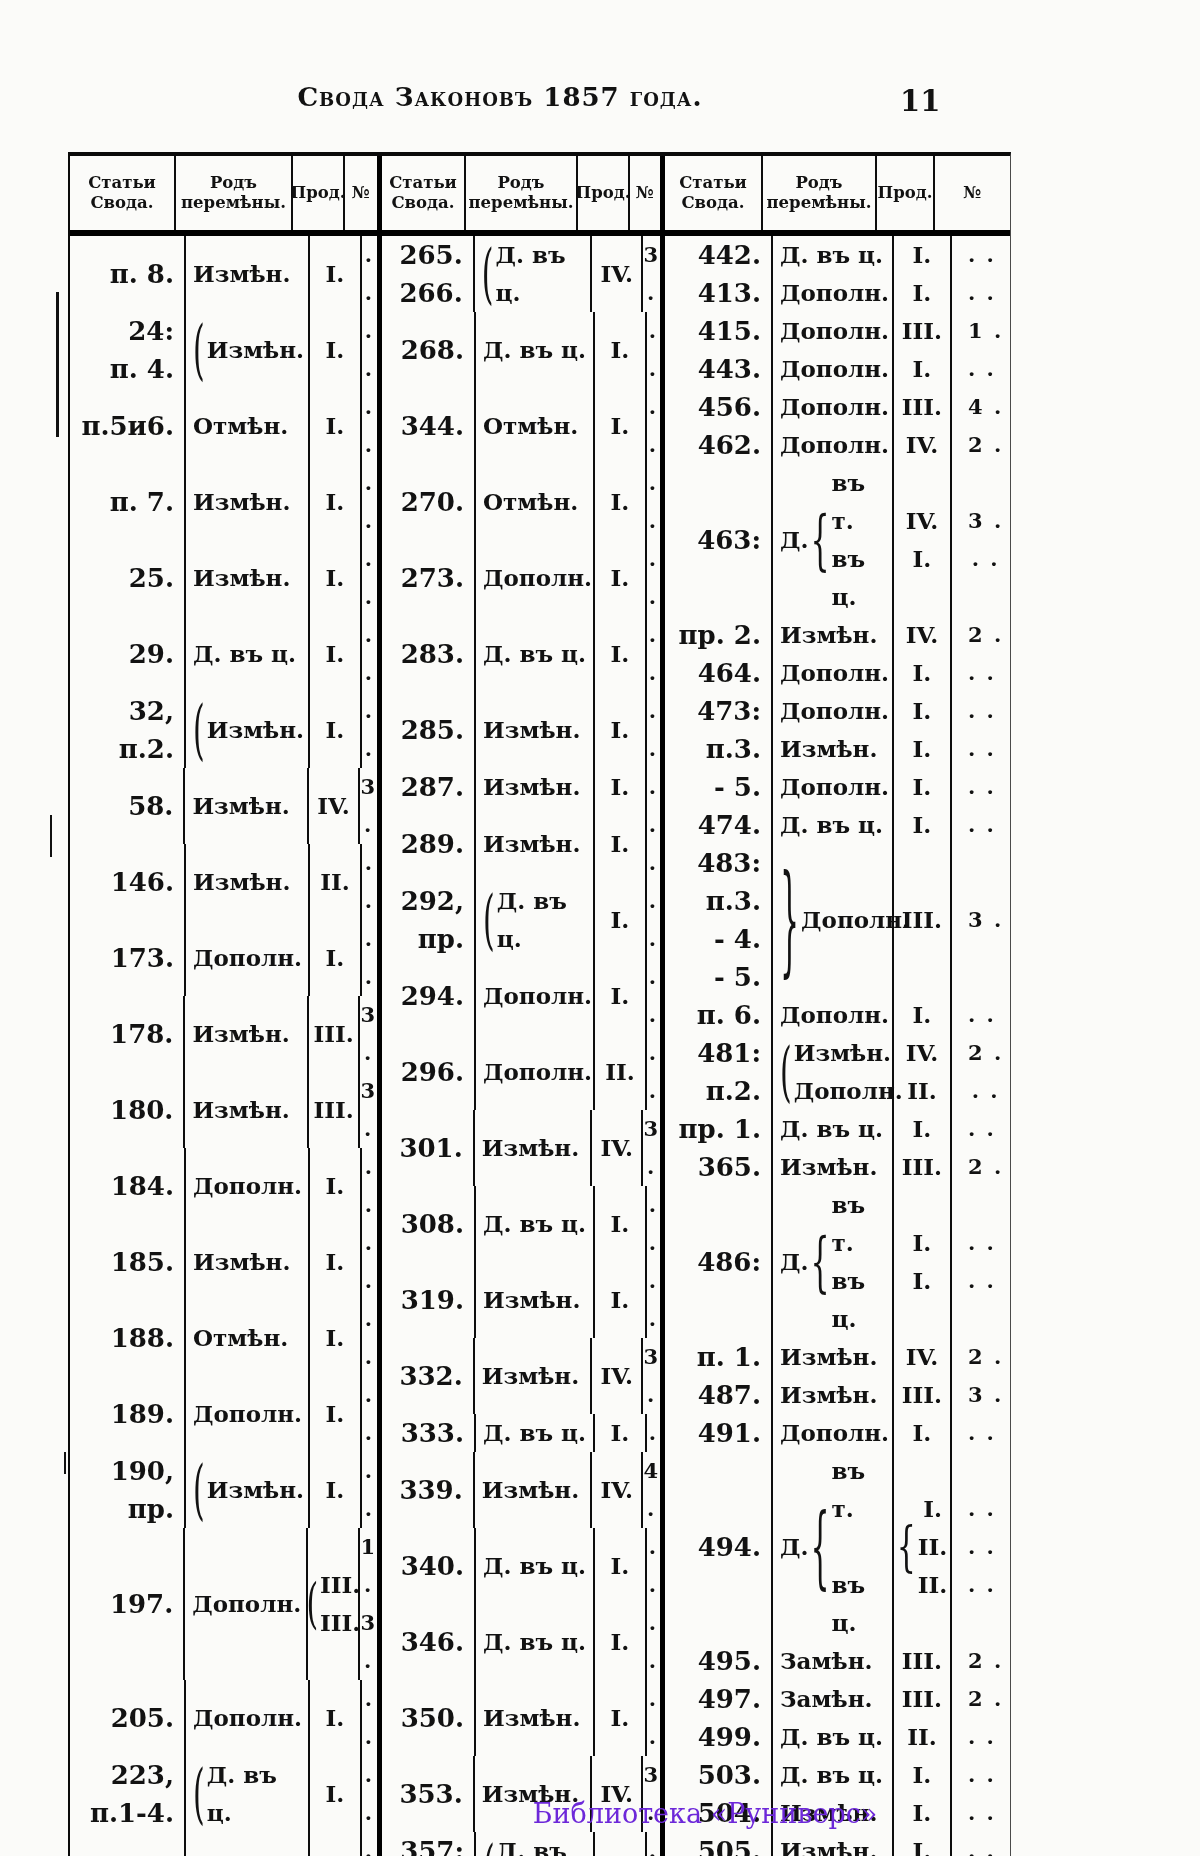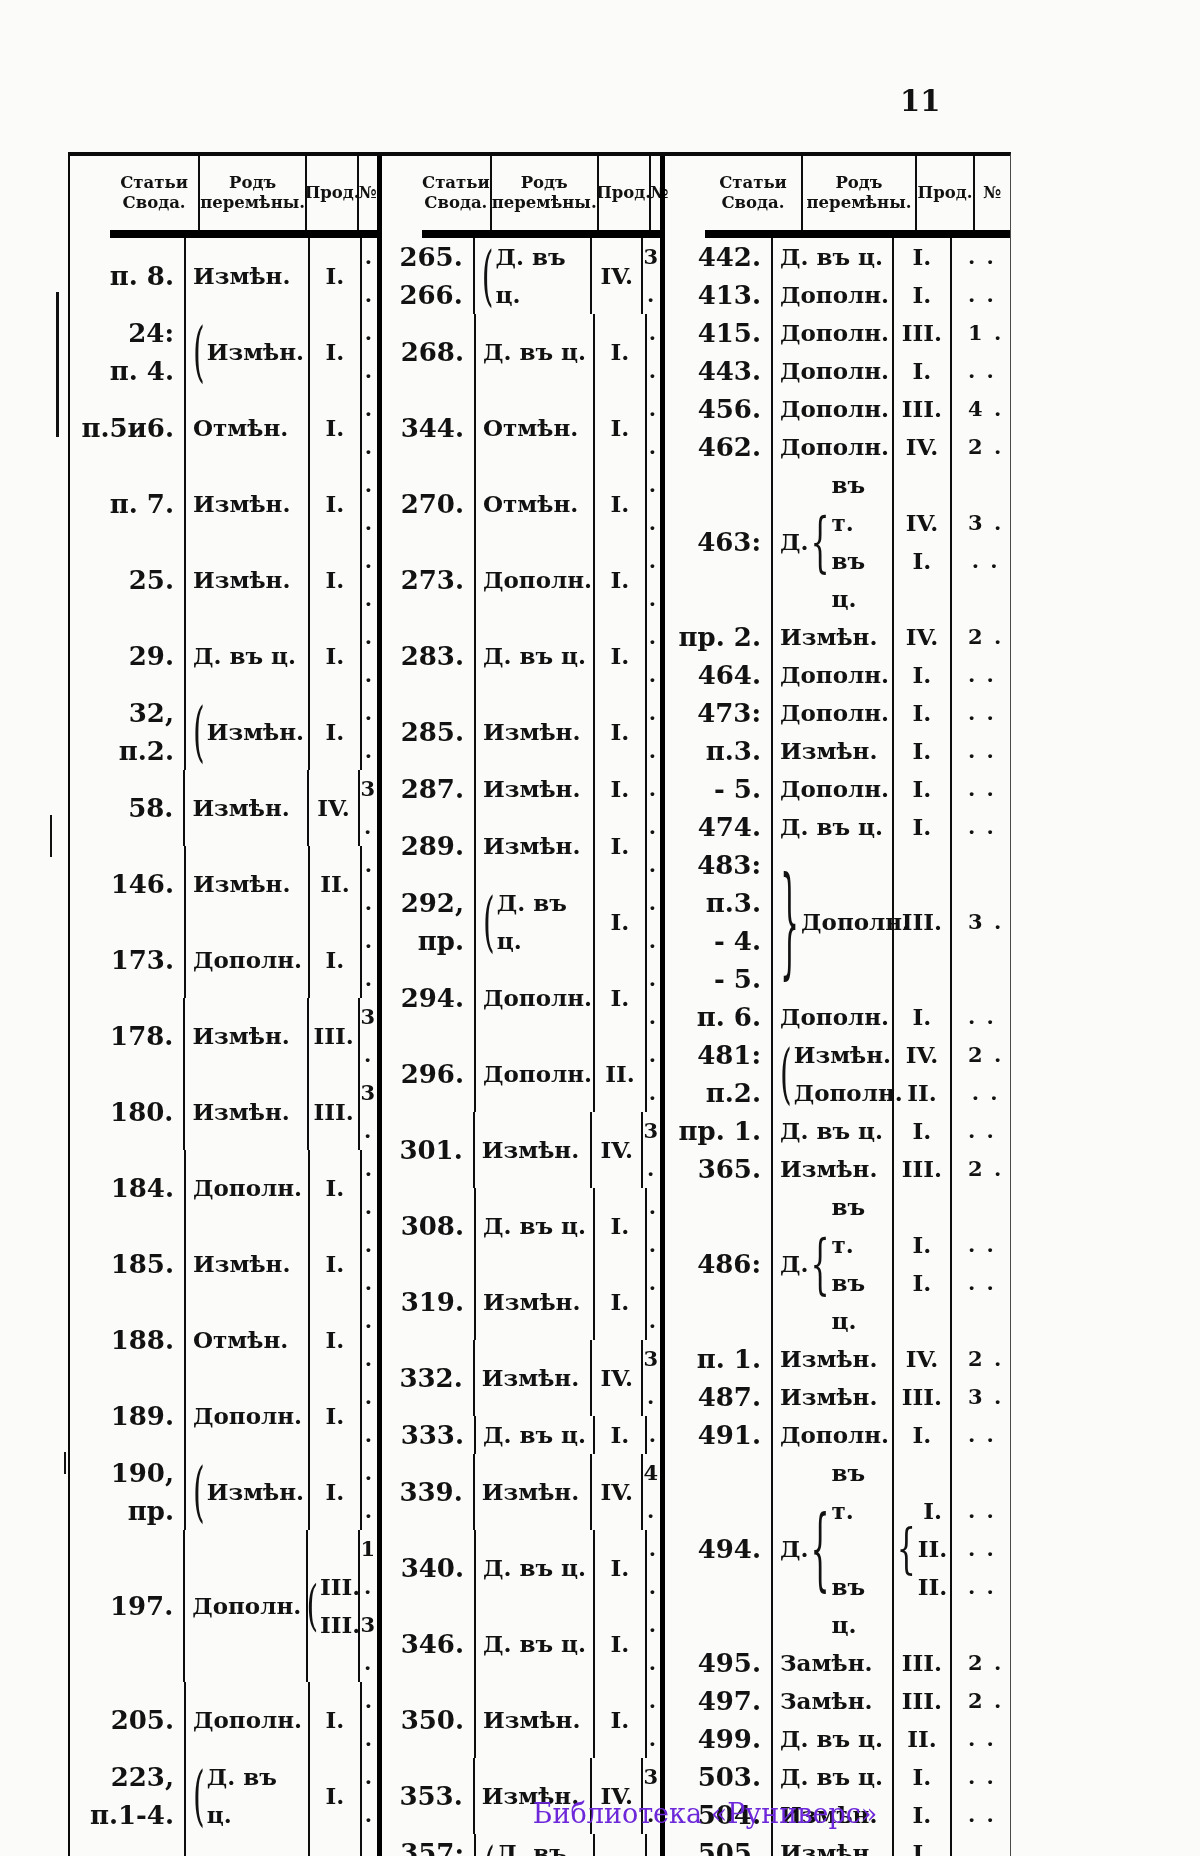--- a/index.html
+++ b/index.html
@@ -34,22 +34,21 @@
     border-left:2px solid #0a0a0a;
     border-right:1px solid #4a4a4a;
   }
   .tgroup{flex:0 0 auto;}
   .tgroup.g2,.tgroup.g3{border-left:5px solid #000;}
   .g1{width:307px;}
   .g2{width:278px;}
   .g3{flex:1 1 auto;}
   .thead{
     display:flex;height:74px;
-    border-bottom:8px solid #000000;
-    margin-left:40px;
+    border-bottom:6px solid #000000;
   }
   .th{
     display:flex;align-items:center;justify-content:center;
     font-size:16.5px;font-weight:bold;
     white-space:pre-line;text-align:center;line-height:20px;
   }
   .tr{display:flex;min-height:38px;}
   .td{
     display:flex;align-items:center;
     white-space:pre-line;
@@ -75,20 +74,21 @@
   .rp{margin-right:2px;}
   .scan-artifact{position:absolute;background:#111;}
   .art1{left:56px;top:292px;width:3px;height:145px;}
   .art2{left:50px;top:815px;width:2px;height:42px;}
   .art3{left:64px;top:1452px;width:2px;height:22px;}
 </style>
 </head>
 <body>
 
 <div class="page">
+  <div class="scan-title">Свода Законовъ 1857 года.</div>
   <div class="page-number">11</div>
 
   <div class="ruled-table">
     <div class="tgroup g1">
         <div class="thead">
           <div class="th c0">Статьи
 Свода.</div>
           <div class="th c1">Родъ
 перемѣны.</div>
           <div class="th c2">Прод.</div>

